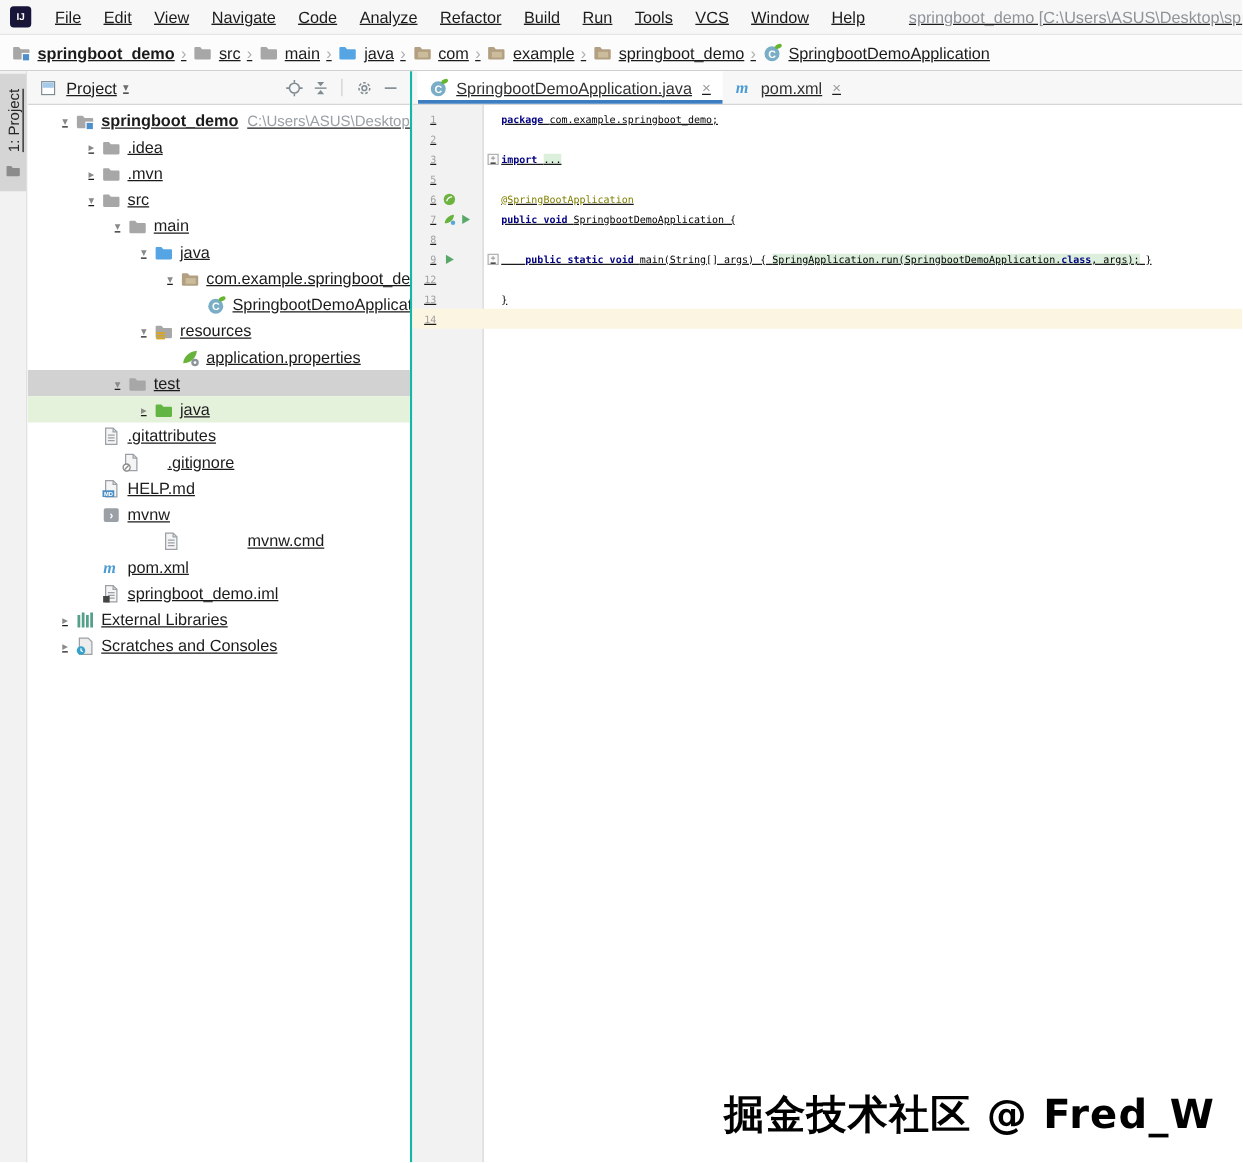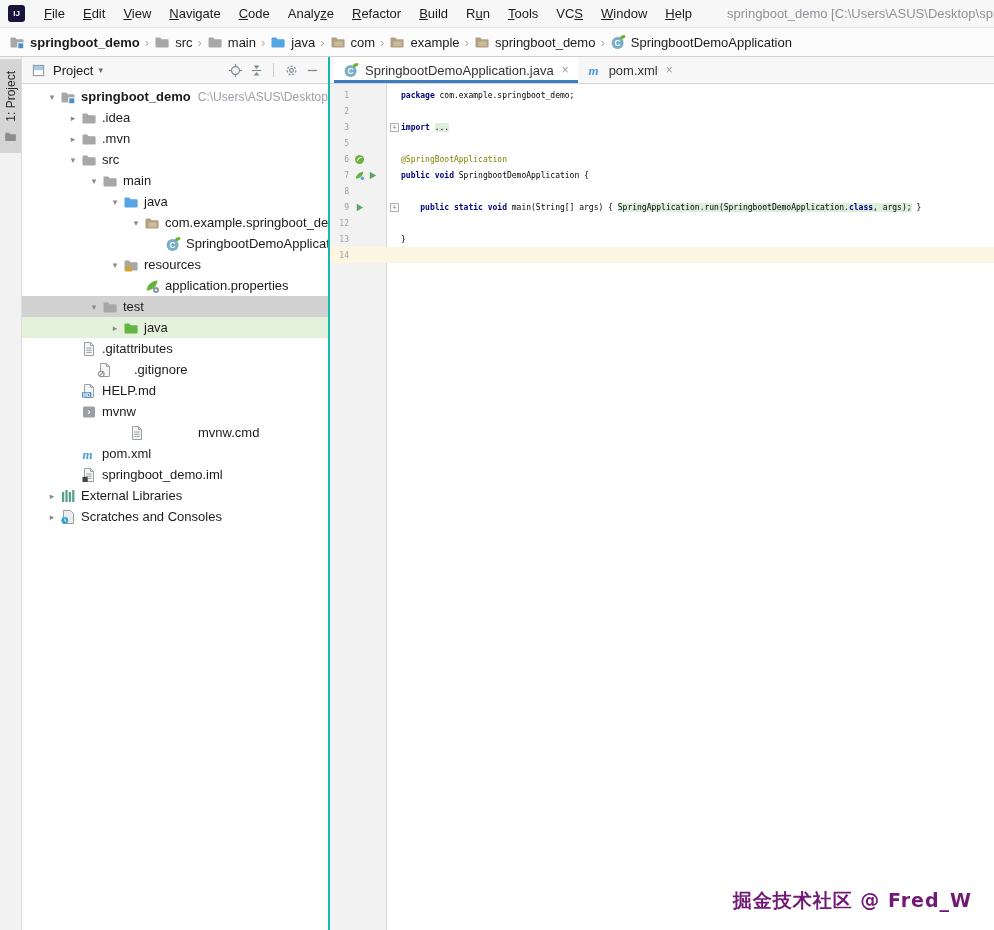--- a/index.html
+++ b/index.html
@@ -1,18 +1,18 @@
 <!DOCTYPE html>
 <html><head>
 <meta charset="utf-8">
 <style>
   * { box-sizing: border-box; }
   html,body { margin:0; padding:0; background:#fff; }
   .app { width:994px; height:930px; position:relative; overflow:hidden;
-         font-family:"Liberation Sans",sans-serif; font-size:13px; color:#1b1b1b; background:#fff; }
+         font-family:"Liberation Sans",sans-serif; font-size:13px; color:#1b1b1b; background:#fff;text-decoration:underline; }
 
   
   .titlebar { height:28px; display:flex; align-items:center; background:#F7F7F7;
               border-bottom:1px solid #E6E6E6; padding-left:8px; }
   .logo { width:17px; height:17px; border-radius:3px; background:#17153a; color:#fff;
           font-size:8px; font-weight:bold; display:flex; align-items:center; justify-content:center; flex:none; }
   .menus { display:flex; margin-left:10px;text-align:right; }
   .menu-item { padding:0 9px; line-height:27px; cursor:default; }
   .menu-item u { text-decoration:underline; }
   .win-title { margin-left:26px; color:#8F9499; white-space:nowrap; overflow:hidden; flex:1; }
@@ -72,22 +72,22 @@
   .gut-icons { display:flex; align-items:center; gap:2px; margin-left:5px; }
   .gut-icons svg { width:11px; height:11px; }
   .fold-col { width:13px; flex:none; display:flex; justify-content:center; }
   .fold-box { width:9px; height:9px; border:1px solid #B3B3B3; background:#FAFAFA; color:#777;
               font-size:7px; line-height:7px; text-align:center; font-family:"Liberation Sans",sans-serif; }
   .code-text { white-space:pre; color:#000; }
   .t-kw { color:#000080; font-weight:bold; }
   .t-ann { color:#808000; }
   .t-fold { background:#DCEEDC; }
 
-  .watermark { position:absolute; right:22px; bottom:16px; font-size:19px; font-weight:bold;
-               color:#701a75; letter-spacing:1px; text-shadow:1px 1px 0 #ffffff;
+  .watermark { position:absolute; right:22px; bottom:16px; font-size:32px; font-weight:bold;
+               color:#000000; letter-spacing:1px; text-shadow:1px 1px 0 #ffffff;
                font-family:"DejaVu Sans",sans-serif;margin-left:48px; }
 </style>
 </head>
 <body>
 
 <div class="app">
 
   <div class="titlebar">
     <div class="logo">IJ</div>
     <div class="menus">

